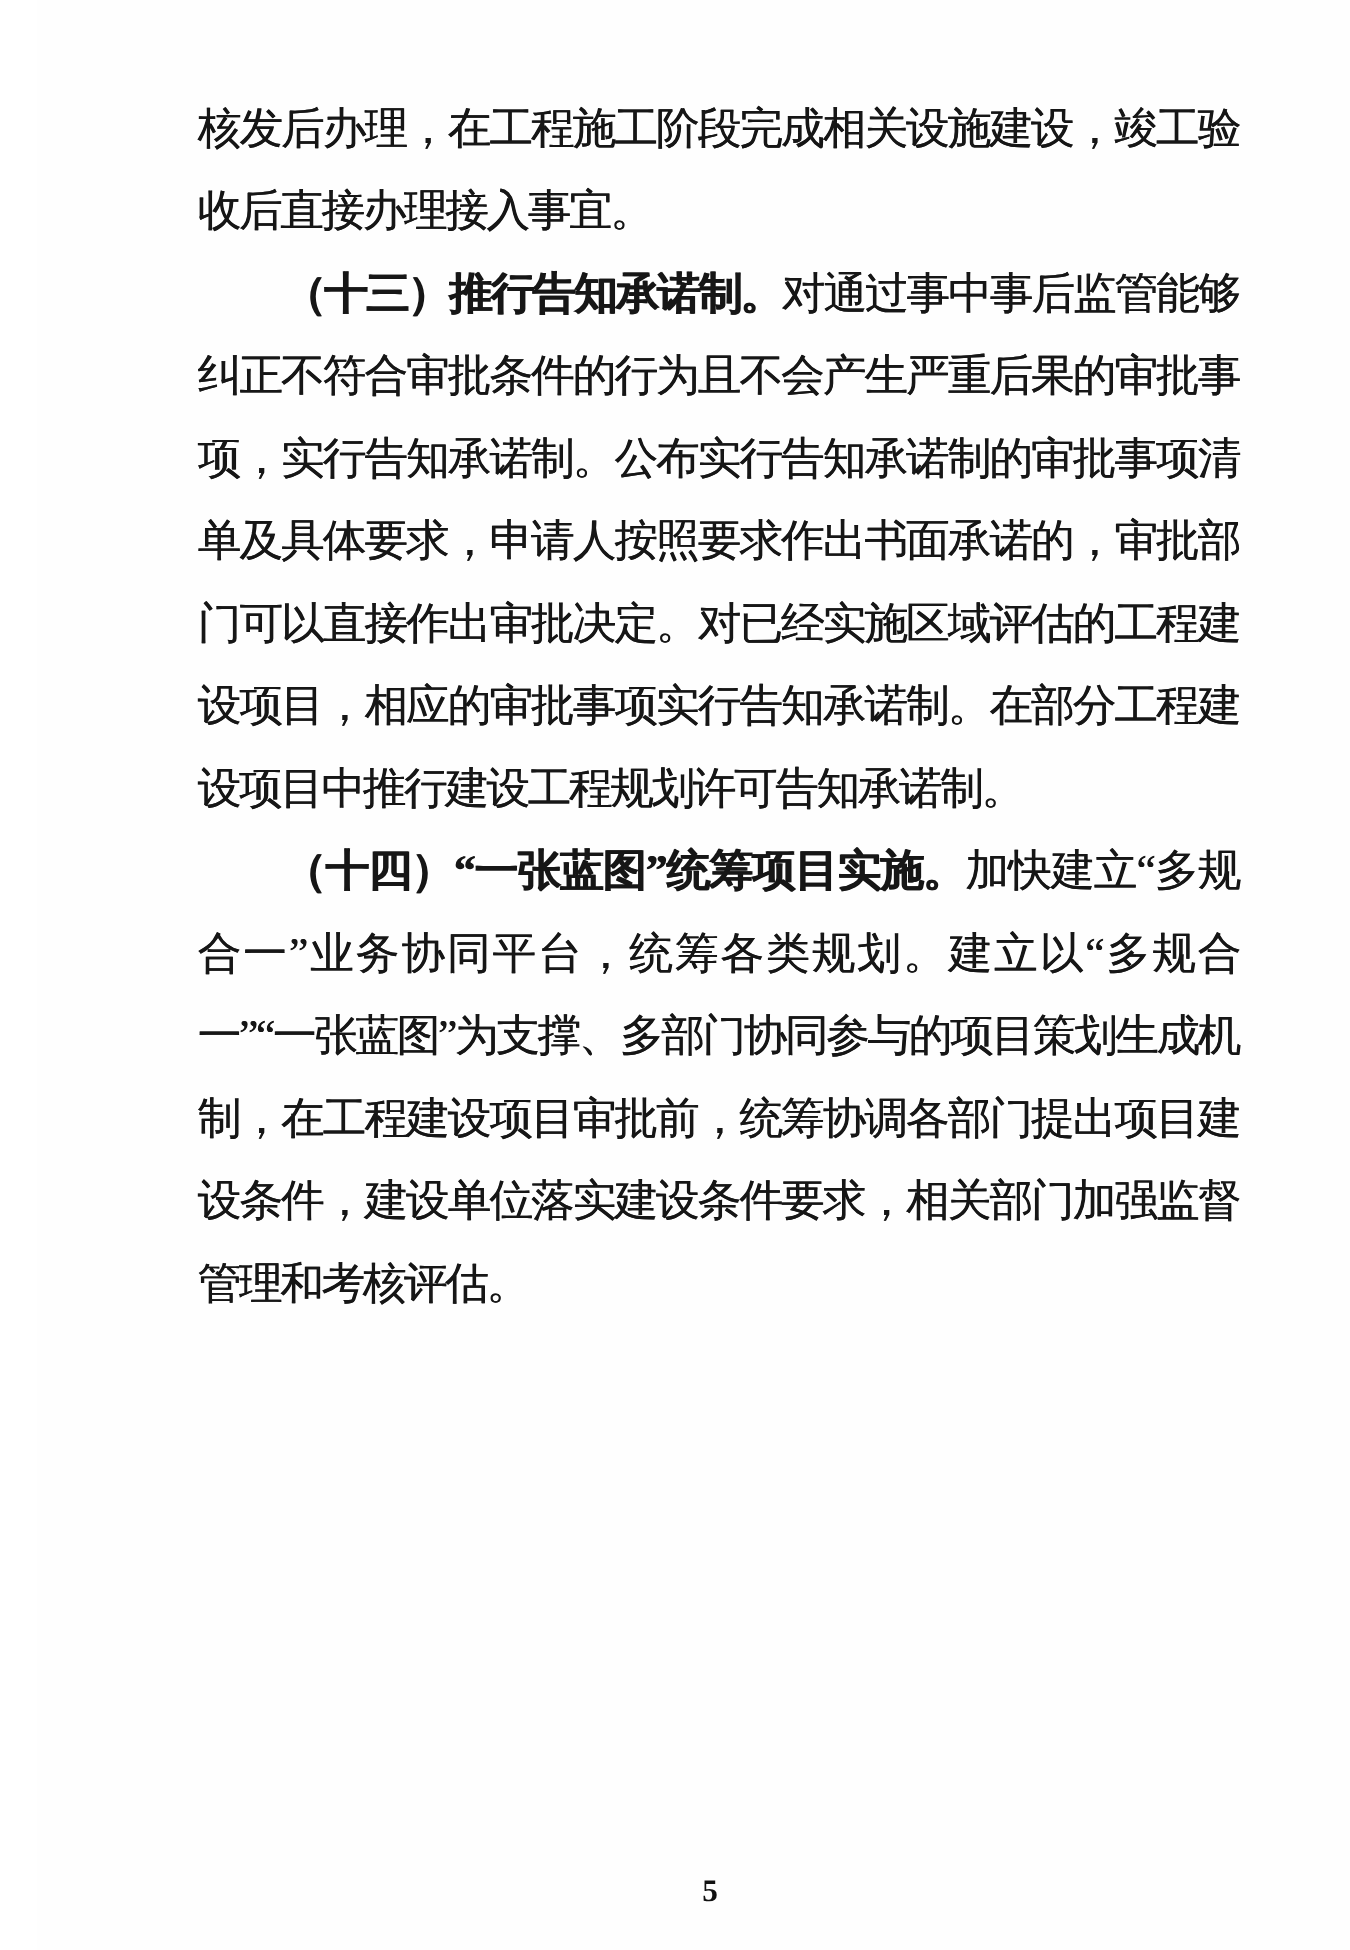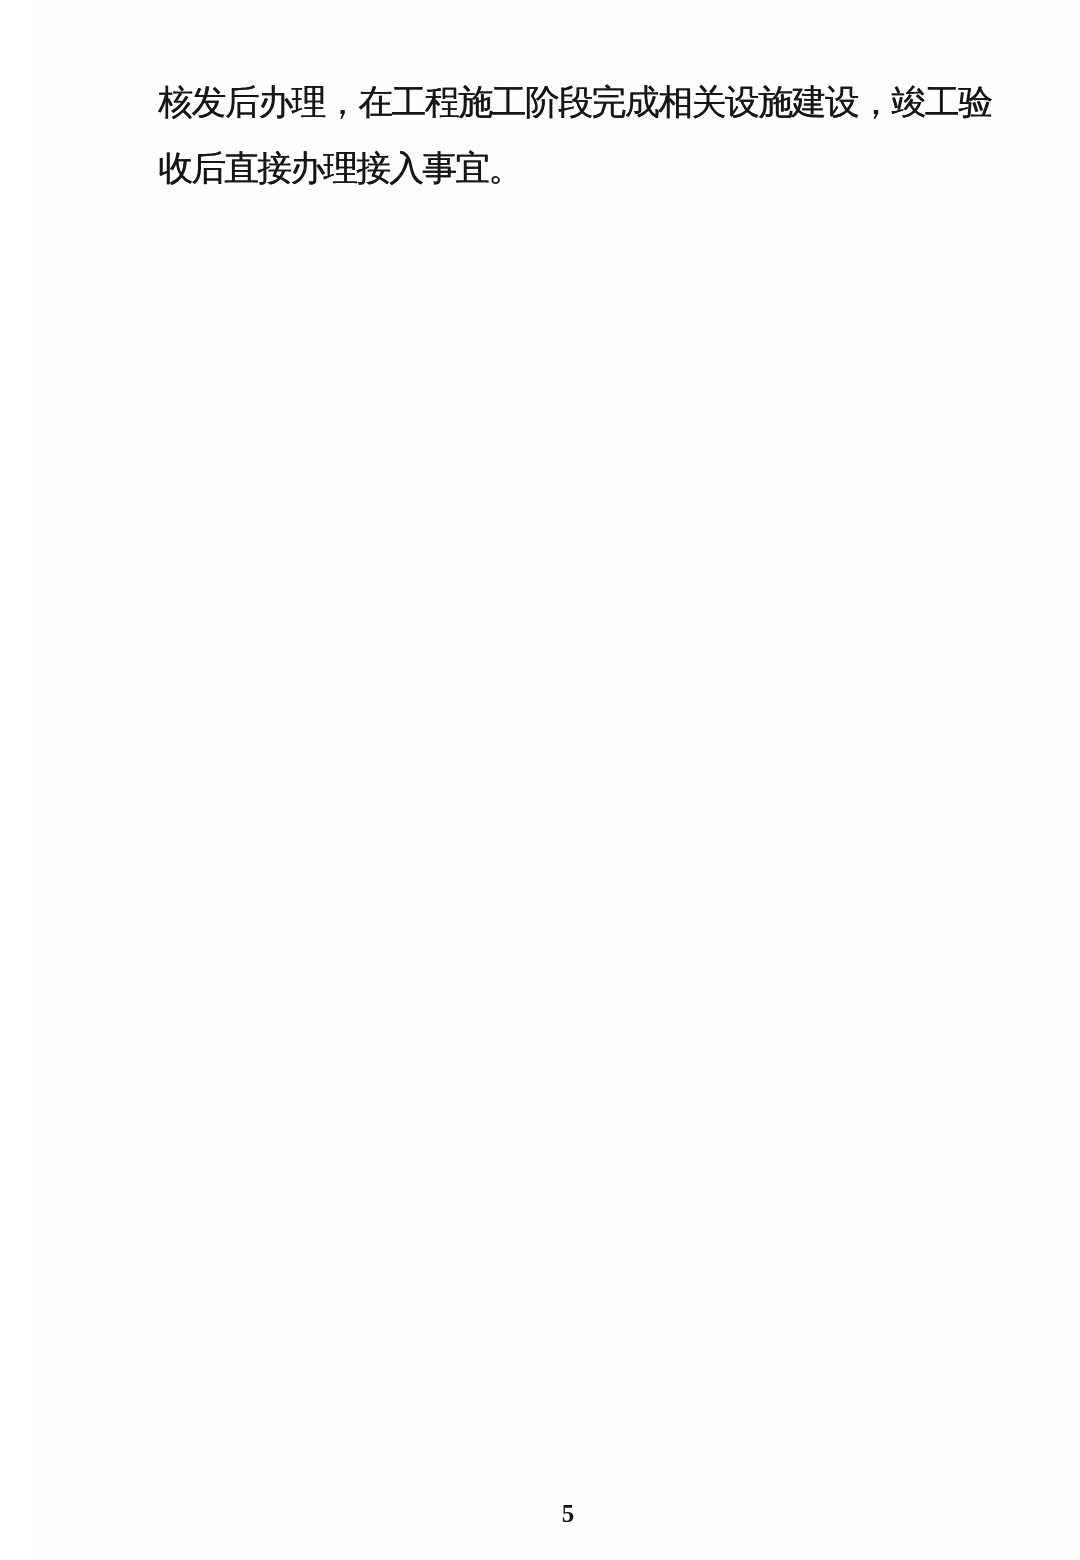--- a/index.html
+++ b/index.html
@@ -54,15 +54,17 @@
     font-family: "Liberation Serif", "DejaVu Serif", serif;
     color: #111111;
   }
 </style>
 </head>
 <body>
 
 <div class="page">
   <div class="text-block" id="text-block">
       <p class="doc-para"><span class="seg-regular">核发后办理，在工程施工阶段完成相关设施建设，竣工验收后直接办理接入事宜。</span></p>
+      <p class="doc-para indent"><span class="seg-bold">（十三）推行告知承诺制。</span><span class="seg-regular">对通过事中事后监管能够纠正不符合审批条件的行为且不会产生严重后果的审批事项，实行告知承诺制。公布实行告知承诺制的审批事项清单及具体要求，申请人按照要求作出书面承诺的，审批部门可以直接作出审批决定。对已经实施区域评估的工程建设项目，相应的审批事项实行告知承诺制。在部分工程建设项目中推行建设工程规划许可告知承诺制。</span></p>
+      <p class="doc-para indent"><span class="seg-bold">（十四）“一张蓝图”统筹项目实施。</span><span class="seg-regular">加快建立“多规合一”业务协同平台，统筹各类规划。建立以“多规合一”“一张蓝图”为支撑、多部门协同参与的项目策划生成机制，在工程建设项目审批前，统筹协调各部门提出项目建设条件，建设单位落实建设条件要求，相关部门加强监督管理和考核评估。</span></p>
     </div>
   <div class="page-number">5</div>
 </div>
 
 </body></html>

